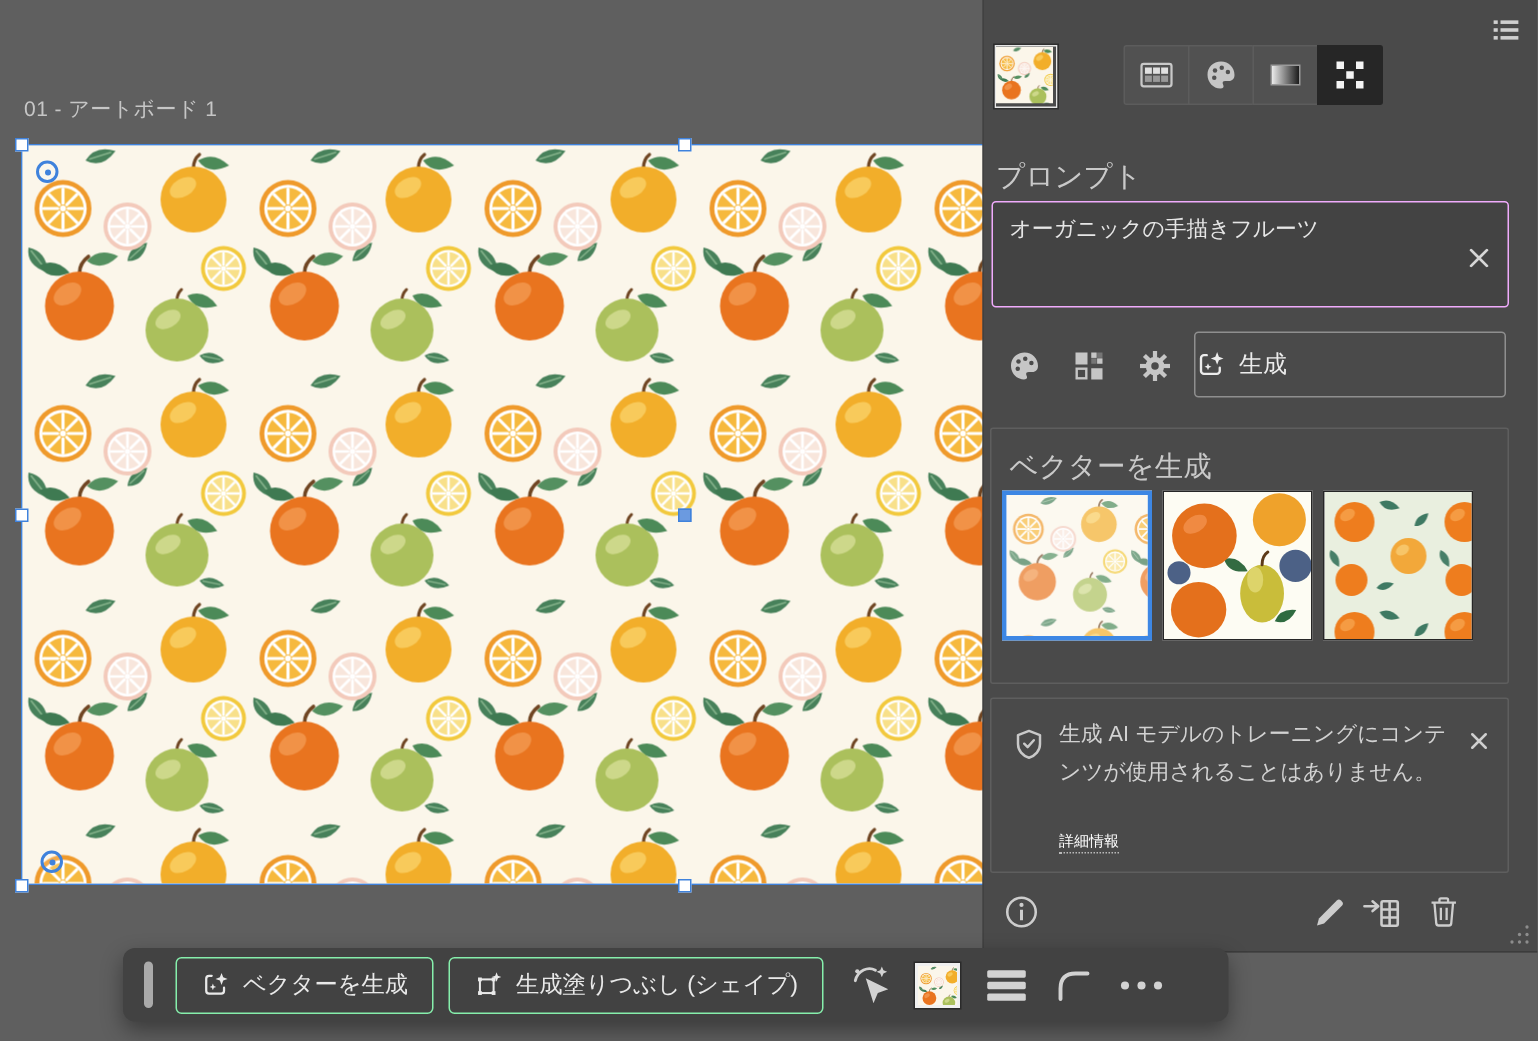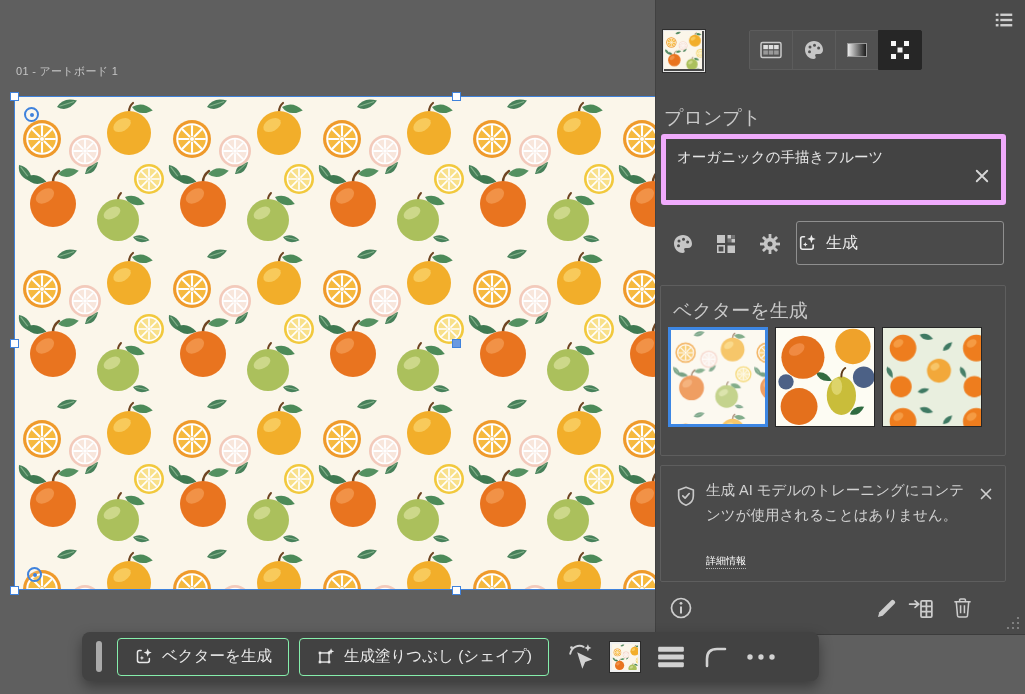--- a/index.html
+++ b/index.html
@@ -6,41 +6,41 @@
   body{
     width:1025px;height:694px;position:relative;overflow:hidden;
     background:#5f5f5f;
     font-family:"Liberation Sans","DejaVu Sans",sans-serif;
     -webkit-font-smoothing:antialiased;
   }
   .abs{position:absolute;}
   svg{display:block;}
 
   
-  #artboard-label{left:16px;top:64px;font-size:11px;color:#c6c6c6;letter-spacing:.3px;}
+  #artboard-label{left:16px;top:64px;font-size:14px;color:#c6c6c6;letter-spacing:.3px;}
   #artboard{left:14px;top:96px;width:666px;height:494px;border:1px solid #3f82dc;box-sizing:border-box;z-index:1;background:#fbf6ea;}
   .handle{width:7px;height:7px;background:#fff;border:1px solid #3f82dc;box-sizing:content-box;z-index:2;}
   .handle.center{background:#6b9ae0;}
   .target{width:11px;height:11px;border:2px solid #3f82dc;border-radius:50%;z-index:2;background:rgba(255,255,255,.15);}
   .target::after{content:"";position:absolute;left:3.5px;top:3.5px;width:4px;height:4px;border-radius:50%;background:#3f82dc;}
 
   
   #panel{left:655px;top:0;width:370px;height:635px;background:#4a4a4a;z-index:3;
          border-left:1px solid #414141;border-bottom:1px solid #3c3c3c;box-sizing:border-box;}
   #panel-menu{right:10px;top:9px;width:22px;height:22px;cursor:pointer;}
   #panel-thumb{left:7px;top:30px;width:40px;height:40px;border:1px solid #e6e6e6;outline:1px solid #2e2e2e;overflow:hidden;}
   #mode-group{left:93px;top:30px;height:40px;display:flex;}
   .mode-btn{width:44px;height:40px;background:#515151;border:1px solid #5c5c5c;margin-left:-1px;
             display:flex;align-items:center;justify-content:center;box-sizing:border-box;cursor:pointer;}
   .mode-btn:first-child{margin-left:0;border-radius:2px 0 0 2px;}
   .mode-btn:last-child{border-radius:0 2px 2px 0;}
   .mode-btn.active{background:#262626;border-color:#262626;}
   .section-label{font-size:19px;color:#c9c9c9;}
   #prompt-label{left:8px;top:105px;}
-  #prompt-box{left:5px;top:134px;width:345px;height:71px;background:#434343;border:5px solid #f0abfc;border-radius:3px;box-sizing:border-box;cursor:text;}
+  #prompt-box{left:5px;top:134px;width:345px;height:71px;background:#434343;border:1px solid #f0abfc;border-radius:3px;box-sizing:border-box;cursor:text;}
   #prompt-text{left:11px;top:8px;right:34px;font-size:14.5px;color:#e6e6e6;line-height:20px;}
   #prompt-clear{right:12px;top:30px;width:14px;height:14px;cursor:pointer;}
   .tool-ic{width:24px;height:24px;cursor:pointer;}
   #ic-palette2{left:15px;top:232px;}
   #ic-patopts{left:58px;top:232px;}
   #ic-gear{left:102px;top:232px;}
   #generate-btn{left:140px;top:221px;width:208px;height:44px;border:1px solid #8f8f8f;border-radius:3px;background:transparent;
                 display:flex;align-items:center;justify-content:flex-start;gap:9px;cursor:pointer;box-sizing:border-box;}
   #generate-btn span{font-size:16px;color:#ececec;}
   #variations-box{left:4px;top:285px;width:346px;height:171px;border:1px solid #5e5e5e;border-radius:2px;box-sizing:border-box;}

